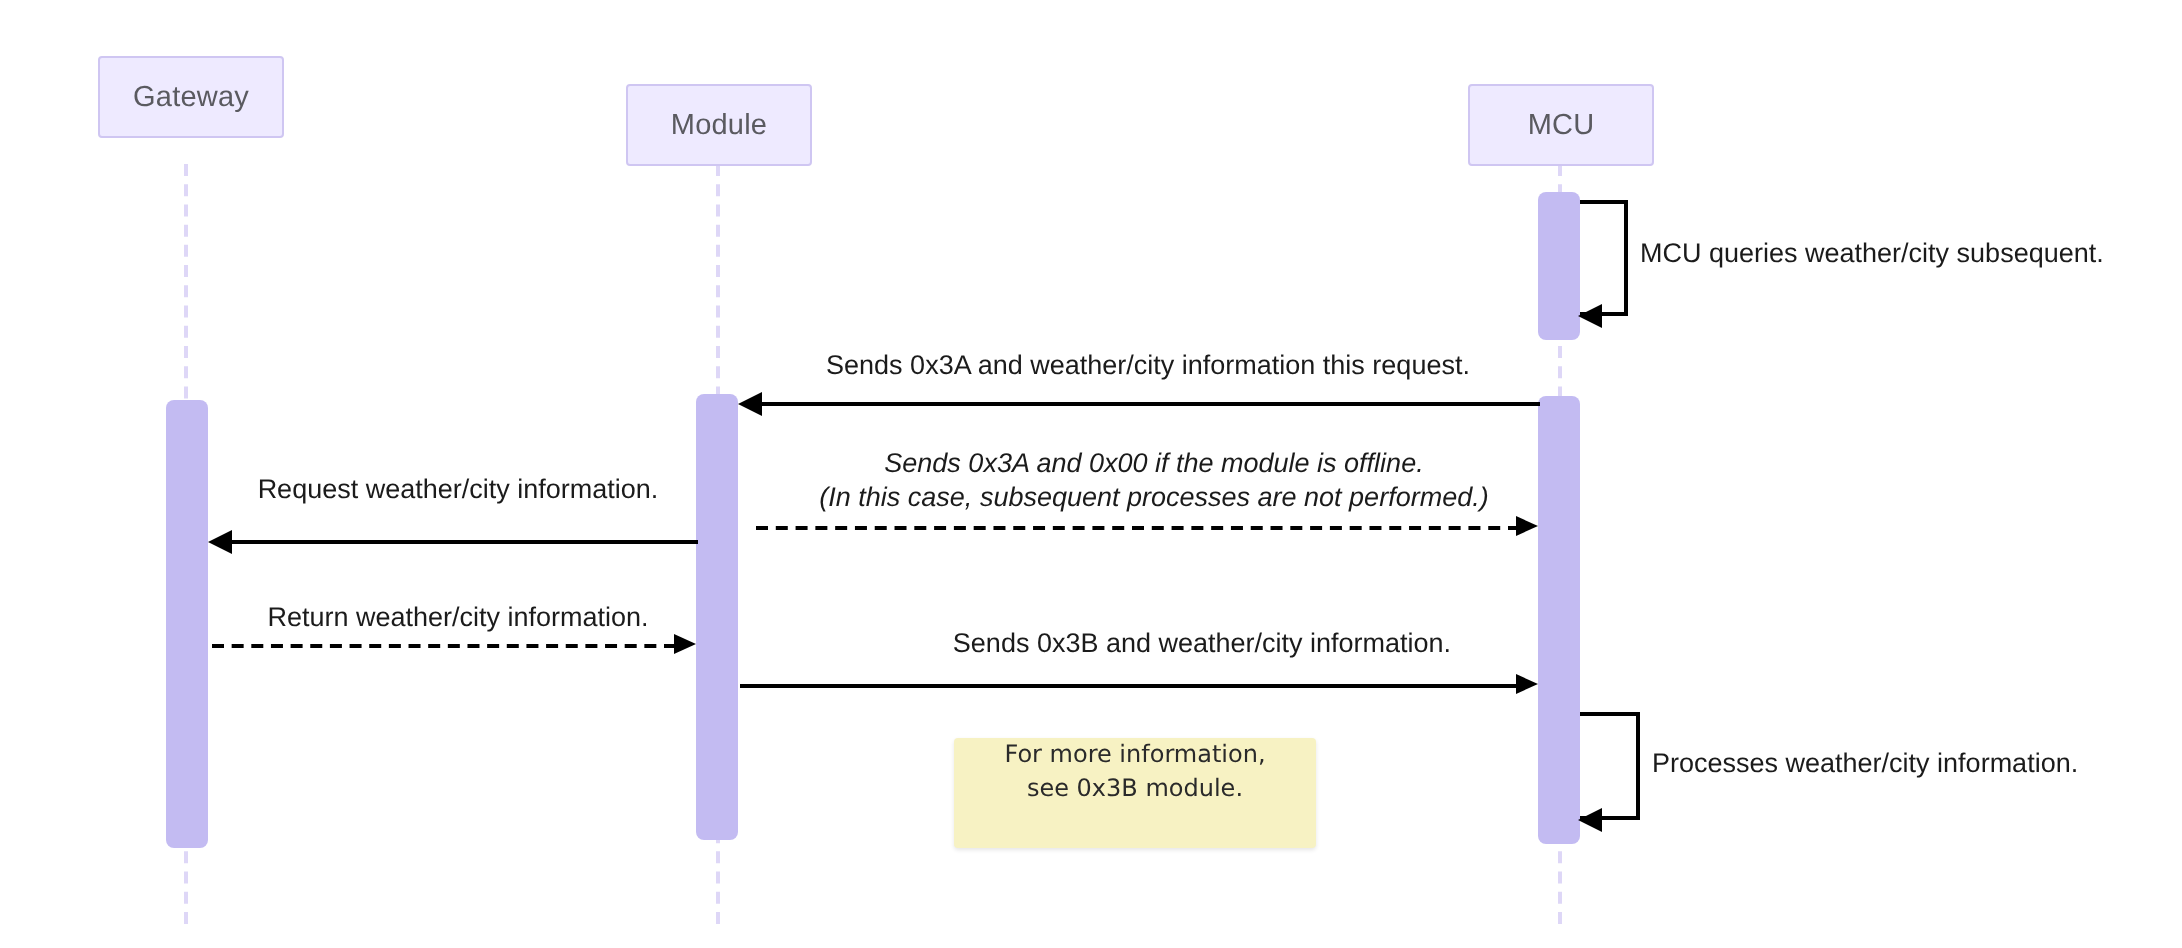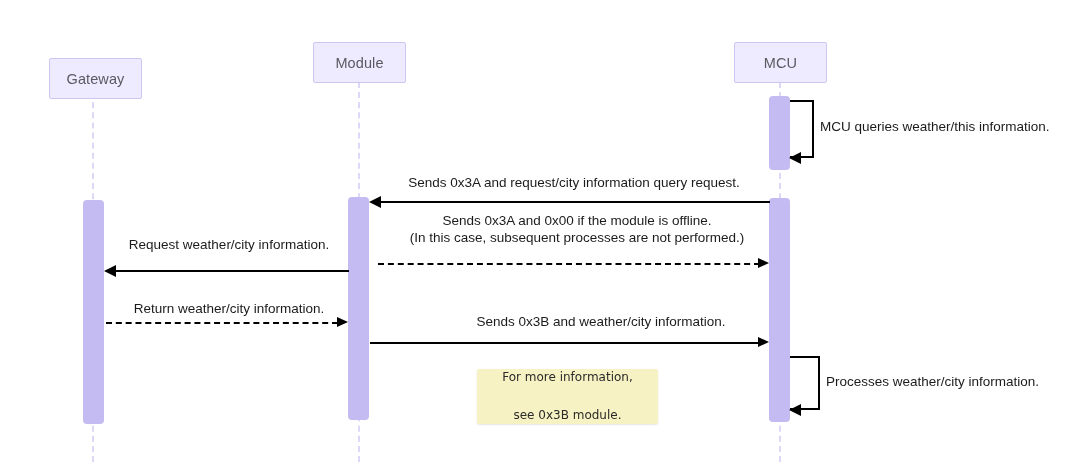--- a/index.html
+++ b/index.html
@@ -97,64 +97,64 @@
   }
   
   .note {
     position: absolute;
     box-sizing: border-box;
     background: #f7f2c3;
     border-radius: 2px;
     display: flex;
     flex-direction: column;
     align-items: center;
-    justify-content: space-between;
+    justify-content: flex-start;
     color: #2a2a2a;
     font-family: "DejaVu Sans", sans-serif;
     font-size: 12px;
     line-height: 17px;
     text-align: center;
     box-shadow: 0 1px 2px rgba(0,0,0,.10);
   }
 </style>
 </head>
 <body>
 
 <div id="canvas">
 
   <div class="lifeline" style="left:92px; top:82px; height:380px;"></div>
   <div class="lifeline" style="left:358px; top:82px; height:380px;"></div>
   <div class="lifeline" style="left:779px; top:82px; height:380px;"></div>
 
-  <div class="participant" style="left:49px; top:58px; width:93px; height:41px;">
+  <div class="participant" style="left:49px; top:28px; width:93px; height:41px;">
     <span>Gateway</span>
   </div>
   <div class="participant" style="left:734px; top:42px; width:93px; height:41px;">
     <span>MCU</span>
   </div>
   <div class="participant" style="left:313px; top:42px; width:93px; height:41px;">
     <span>Module</span>
   </div>
 
   <div class="activation" style="left:769px; top:96px; width:21px; height:74px;"></div>
   <div class="activation" style="left:769px; top:198px; width:21px; height:224px;"></div>
   <div class="activation" style="left:348px; top:197px; width:21px; height:223px;"></div>
   <div class="activation" style="left:83px; top:200px; width:21px; height:224px;"></div>
 
   <div class="selfloop" style="left:790px; top:100px; width:24px; height:58px;"></div>
   <div class="arrowhead left" style="left:789px; top:152px;"></div>
-  <div class="side-label" style="left:820px; top:118px;">MCU queries weather/this information.</div>
+  <div class="side-label" style="left:820px; top:118px;">MCU queries weather/city subsequent.</div>
 
   <div class="msg-line" style="left:378px; top:201px; width:392px;"></div>
   <div class="arrowhead left" style="left:369px; top:196px;"></div>
-  <div class="msg-label" style="left:369px; top:174px; width:410px;">Sends 0x3A and request/city information query request.</div>
+  <div class="msg-label" style="left:369px; top:174px; width:410px;">Sends 0x3A and weather/city information this request.</div>
 
   <div class="msg-line dashed" style="left:378px; top:263px; width:382px;"></div>
   <div class="arrowhead thin-right" style="left:758px; top:258px;"></div>
-  <div class="msg-label multiline" style="left:369px; top:212px; width:416px;">
+  <div class="msg-label multiline" style="left:369px; top:223px; width:416px;font-style:italic;">
     <div>Sends 0x3A and 0x00 if the module is offline.</div>
     <div>(In this case, subsequent processes are not performed.)</div>
   </div>
 
   <div class="msg-line" style="left:113px; top:270px; width:236px;"></div>
   <div class="arrowhead left" style="left:104px; top:265px;"></div>
   <div class="msg-label" style="left:104px; top:236px; width:250px;">Request weather/city information.</div>
 
   <div class="msg-line dashed" style="left:106px; top:322px; width:232px;"></div>
   <div class="arrowhead thin-right" style="left:337px; top:317px;"></div>

